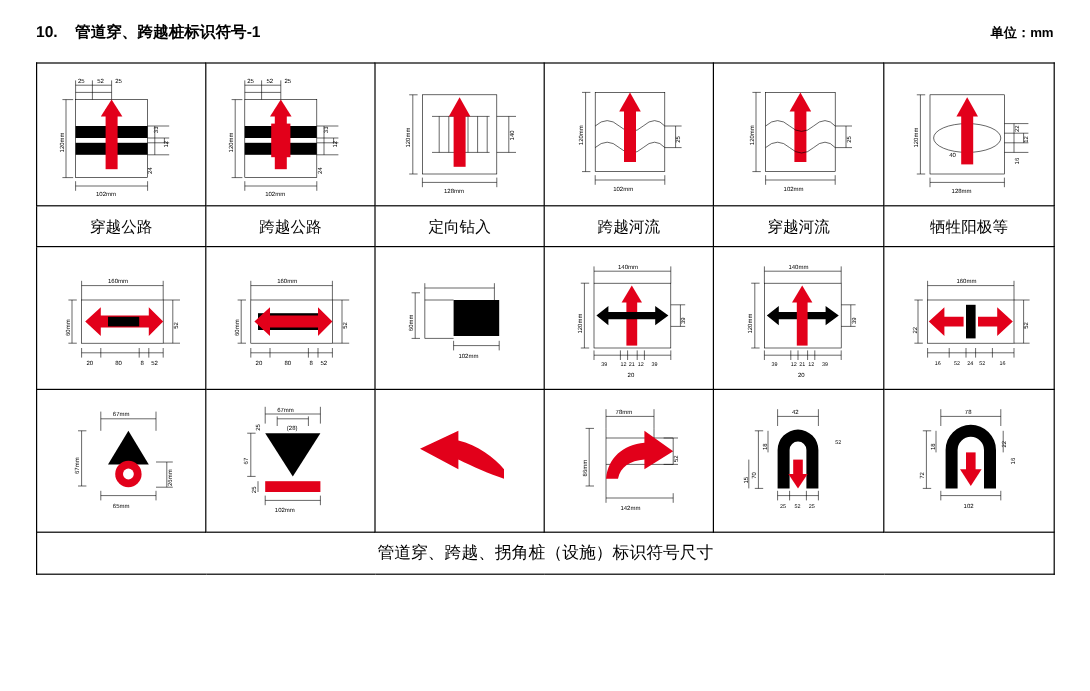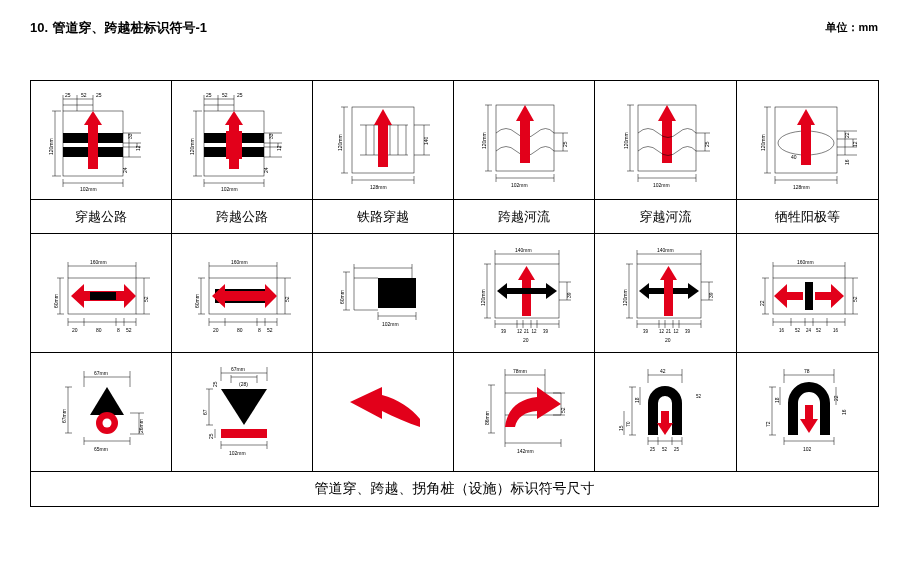--- a/index.html
+++ b/index.html
@@ -29,37 +29,36 @@
     height: 20px;
   }
   .title-num {
     font-size: 13px;
     font-weight: bold;
     letter-spacing: 0px;
   }
   .title-text {
     font-size: 13px;
     font-weight: bold;
-    margin-left: 0;
+    margin-left: 10px;
   }
   .unit-text {
     position: absolute;
     right: 0;
     top: 2px;
     font-size: 11px;
     font-weight: bold;
   }
   table.grid {
     position: absolute;
     left: 30px;
     top: 52px;
     width: 848px;
     border-collapse: collapse;
     table-layout: fixed;
-    margin-top: 28px;
   }
   table.grid td {
     border: 1px solid #000;
     padding: 0;
     text-align: center;
     vertical-align: middle;
   }
   td.fig {
     height: 118px;
   }
@@ -365,21 +364,21 @@
             </g>
             <text class="dim" x="48" y="108">128mm</text>
           </svg>
         </div>
       </td>
     </tr>
 
     <tr>
       <td class="cap">穿越公路</td>
       <td class="cap">跨越公路</td>
-      <td class="cap">铁路穿越</td>
+      <td class="cap">定向钻入</td>
       <td class="cap">跨越河流</td>
       <td class="cap">穿越河流</td>
       <td class="cap">牺牲阳极等</td>
     </tr>
 
     <tr>
       <td class="fig">
         <div class="cell">
           <svg class="dwg" width="126" height="112" viewBox="0 0 126 112">
             <g class="thin">

